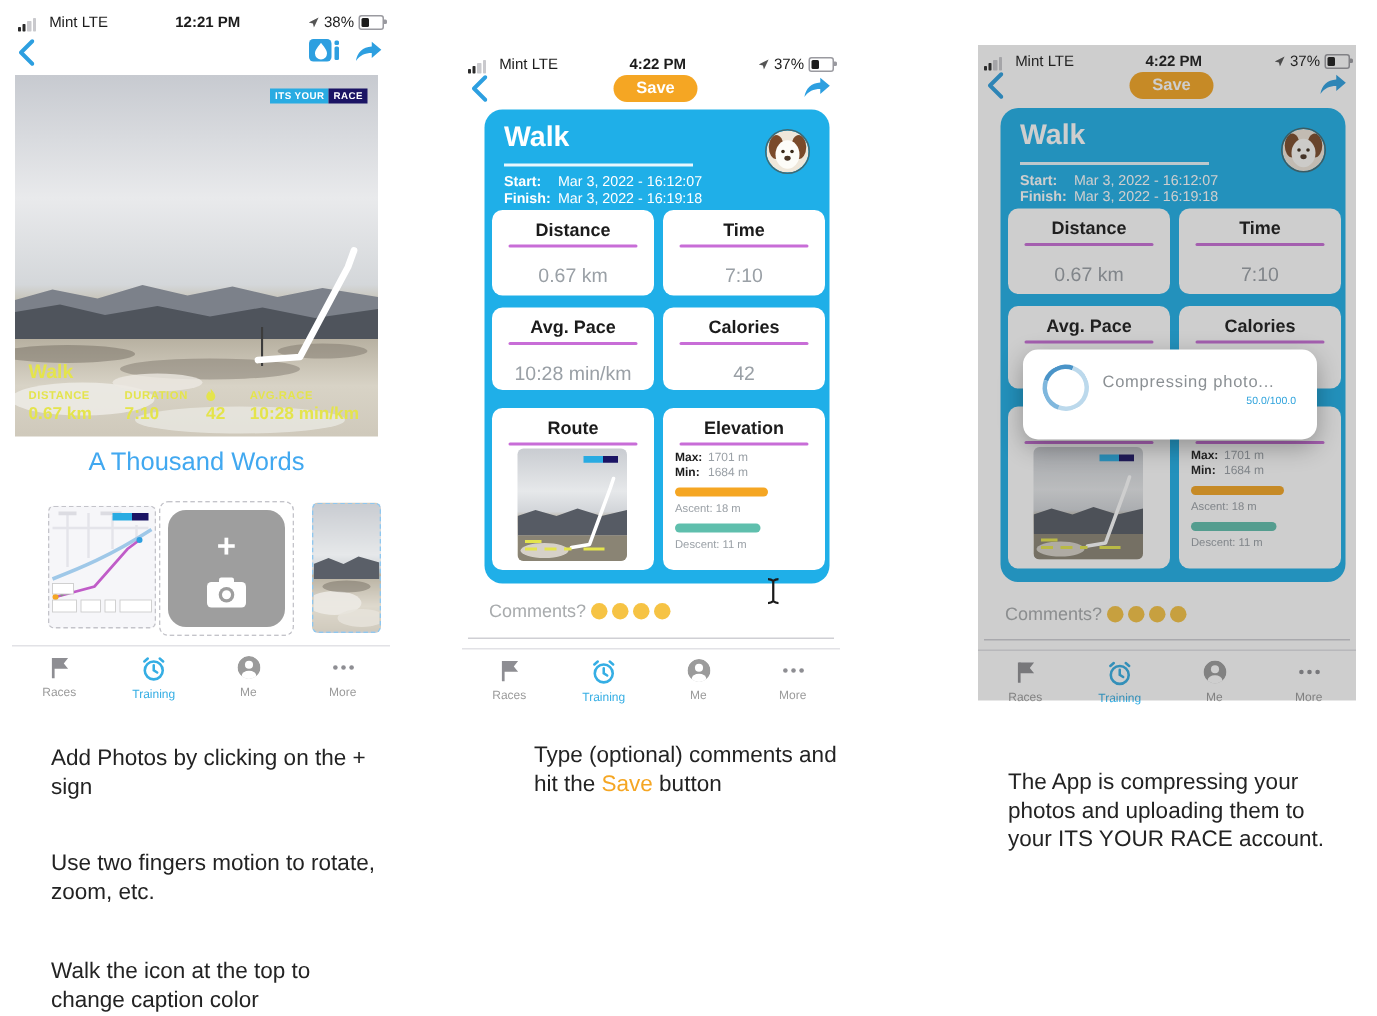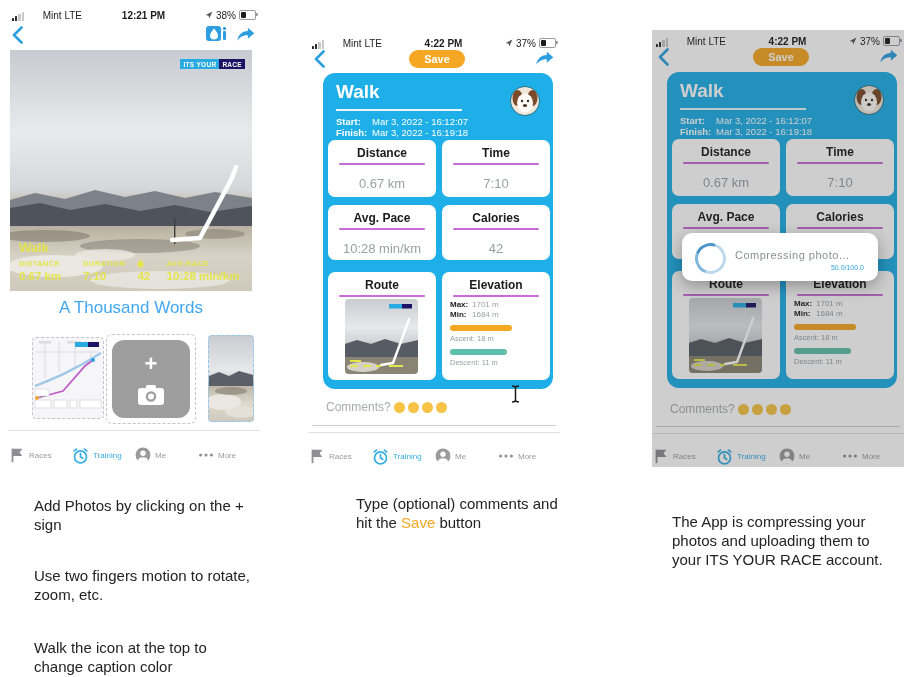--- a/index.html
+++ b/index.html
@@ -3,21 +3,21 @@
 <meta charset="utf-8">
 <style>
   html,body{margin:0;padding:0;}
   body{width:918px;height:677px;background:#fff;position:relative;
        font-family:"Liberation Sans",sans-serif;color:#222;overflow:hidden;}
   .abs{position:absolute;}
   .phone{position:absolute;background:#fff;}
   
   .statusbar{position:absolute;left:4px;right:4px;height:14px;display:flex;
              align-items:center;justify-content:space-between;font-size:10px;color:#1c1c1c;}
-  .sbl{display:flex;align-items:flex-end;gap:19px;}
+  .sbl{display:flex;align-items:flex-end;gap:9px;}
   .sig{display:flex;align-items:flex-end;gap:1px;height:9px;}
   .sig i{display:block;width:2.2px;border-radius:0.5px;background:#2a2a2a;}
   .sig i:nth-child(1){height:3px;}.sig i:nth-child(2){height:5px;}
   .sig i:nth-child(3){height:7px;background:#c9c9cd;}.sig i:nth-child(4){height:9px;background:#c9c9cd;}
   .sbtime{font-weight:bold;}
   .sbr{display:flex;align-items:center;gap:3px;}
   .batt{width:15px;height:8px;border:1px solid #9a9aa0;border-radius:2px;position:relative;}
   .batt::after{content:"";position:absolute;right:-3px;top:2px;width:2px;height:3px;background:#9a9aa0;border-radius:0 1px 1px 0;}
   .batt i{position:absolute;left:1px;top:1px;bottom:1px;width:5px;background:#1c1c1c;border-radius:1px;}
   
@@ -45,21 +45,21 @@
   .photo-title{position:absolute;text-align:center;color:#41A8F0;font-size:17px;}
   
   .thumb{position:absolute;border:1.5px dashed #c4c4ca;border-radius:4px;overflow:hidden;background:#f7f7fa;}
   .thumb3{border-color:#8fc7ef;background:linear-gradient(180deg,#c9ccd1 0%,#e6e8ea 40%,#d2d5d9 50%,#b9b2a2 56%,#ded9cd 80%,#d0cabd 100%);}
   .addwrap{position:absolute;border:1.5px dashed #c4c4ca;border-radius:6px;display:flex;align-items:center;justify-content:center;}
   .addbox{width:78px;height:78px;background:#9E9E9E;border-radius:12px;position:relative;}
   .addplus{position:absolute;left:0;right:0;top:14px;text-align:center;color:#fff;font-size:22px;font-weight:bold;line-height:20px;}
   .addcam{position:absolute;left:0;right:0;bottom:12px;display:flex;justify-content:center;}
   
   .tabbar{position:absolute;left:0;right:0;display:flex;border-top:1px solid #e2e2e6;padding-top:5px;}
-  .tab{flex:1;display:flex;flex-direction:row;align-items:center;gap:3px;}
+  .tab{flex:1;display:flex;flex-direction:column;align-items:center;gap:3px;}
   .tlbl{font-size:8px;color:#9B9B9B;}
   .tab.active .tlbl{color:#35AEE4;}
   
   .card{position:absolute;background:#1FAFE8;border-radius:12px;}
   .cttl{position:absolute;left:13px;top:8px;color:#fff;font-size:19px;font-weight:bold;}
   .cul{position:absolute;left:13px;top:36px;width:126px;height:2px;background:rgba(255,255,255,.9);}
   .crow{position:absolute;left:13px;color:#fff;font-size:9.5px;display:flex;}
   .crow b{width:36px;font-weight:bold;}
   .avatar{position:absolute;border-radius:50%;overflow:hidden;border:1px solid rgba(90,50,20,.55);}
   .scard{position:absolute;background:#fff;border-radius:7px;text-align:center;}
@@ -593,20 +593,20 @@
       <svg width="18" height="18" viewBox="0 0 20 20">
           <circle cx="4" cy="10" r="1.7" fill="#8E8E93"></circle>
           <circle cx="10" cy="10" r="1.7" fill="#8E8E93"></circle>
           <circle cx="16" cy="10" r="1.7" fill="#8E8E93"></circle>
         </svg>
       <span class="tlbl">More</span>
     </div>
   </div>
 
   <div class="dim"></div>
-  <div class="toast" style="left:30px;top:203px;width:196px;height:48px;">
+  <div class="toast" style="left:30px;top:203px;width:196px;height:60px;">
     <div class="spinner"></div>
     <div class="toastmsg">Compressing photo...</div>
     <div class="toastprog">50.0/100.0</div>
   </div>
 </div>
 
 <div class="cap" style="left:656px;top:512px;width:222px;">The App is compressing your photos and uploading them to your ITS YOUR RACE account.</div>
 
 </body></html>

